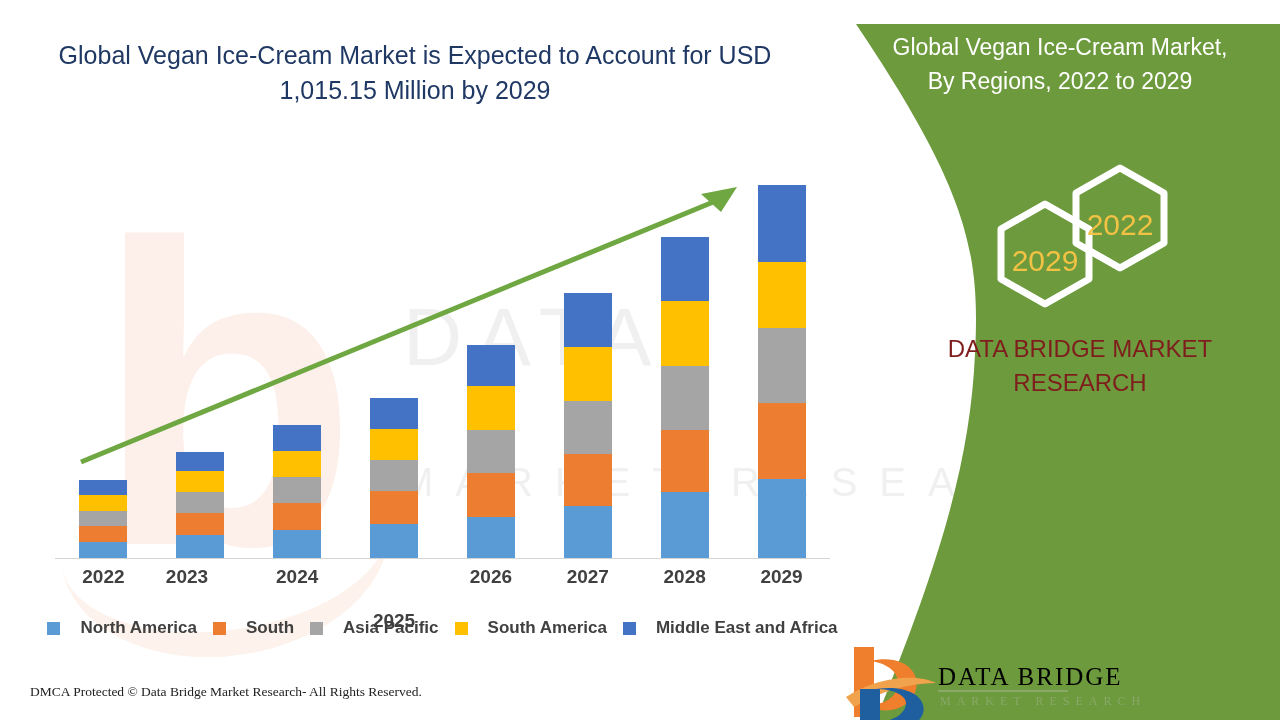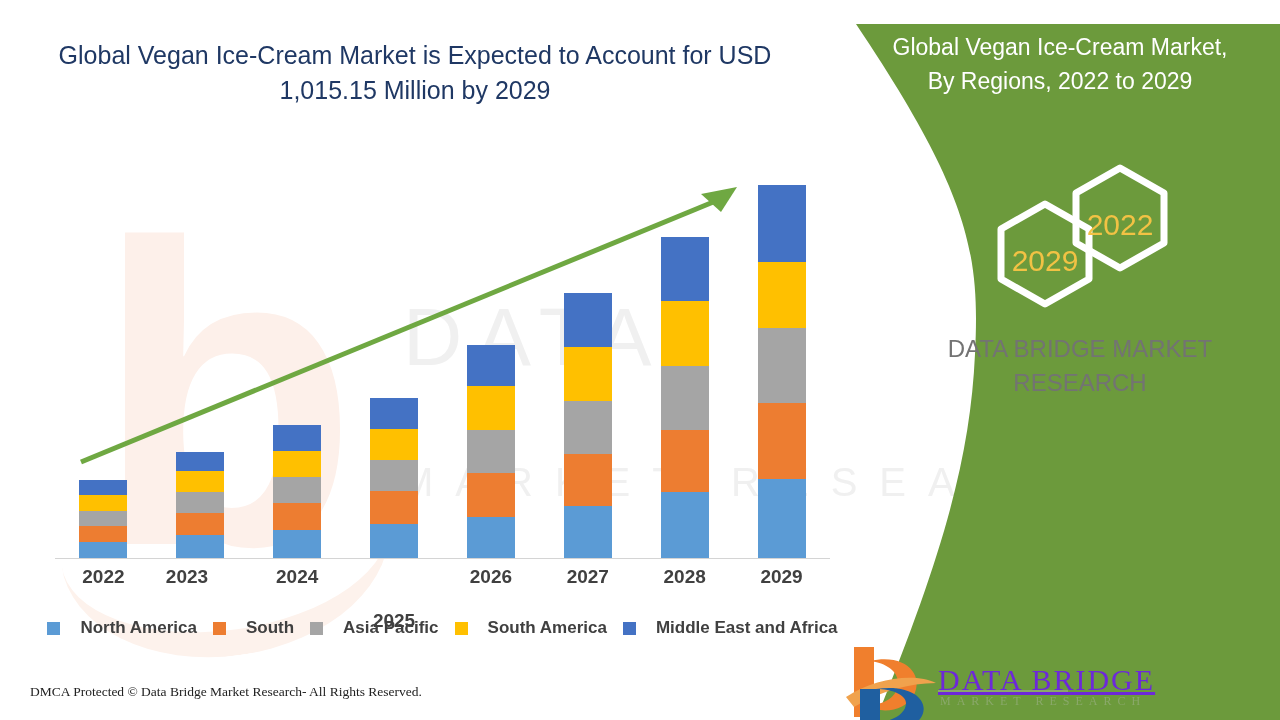--- a/index.html
+++ b/index.html
@@ -74,28 +74,28 @@
   .panel-content{position:absolute;left:0;top:0;width:460px;height:720px;}
 
   .panel-title{
     position:absolute;left:30px;top:6px;width:420px;text-align:center;
     color:#ffffff;font-size:23px;line-height:34px;font-weight:400;
   }
   .hexes{position:absolute;left:120px;top:140px;width:320px;height:150px;}
   .hex-svg{position:absolute;left:0;top:0;width:320px;height:150px;}
   .brand-name{
     position:absolute;left:60px;top:308px;width:400px;text-align:center;
-    color:#737373;font-size:24px;line-height:34px;font-weight:400;
+    color:#7f1d1d;font-size:24px;line-height:34px;font-weight:400;
   }
 
   .logo{position:absolute;left:20px;top:615px;width:260px;height:95px;}
   .logo-svg{position:absolute;left:0;top:0;width:260px;height:95px;}
   .logo-text{
-    position:absolute;left:98px;top:24px;font-size:30px;letter-spacing:2px;
-    color:#6d28d9;font-family:"Liberation Serif", serif;white-space:nowrap;text-decoration:underline;
+    position:absolute;left:98px;top:24px;font-size:25px;letter-spacing:2px;
+    color:#000000;font-family:"Liberation Serif", serif;white-space:nowrap;
   }
   .logo-sub{
     position:absolute;left:100px;top:55px;font-size:12px;letter-spacing:6px;
     color:#8aa86a;font-family:"Liberation Serif", serif;white-space:nowrap;
   }
 </style>
 </head>
 <body>
 
 <div class="stage">

